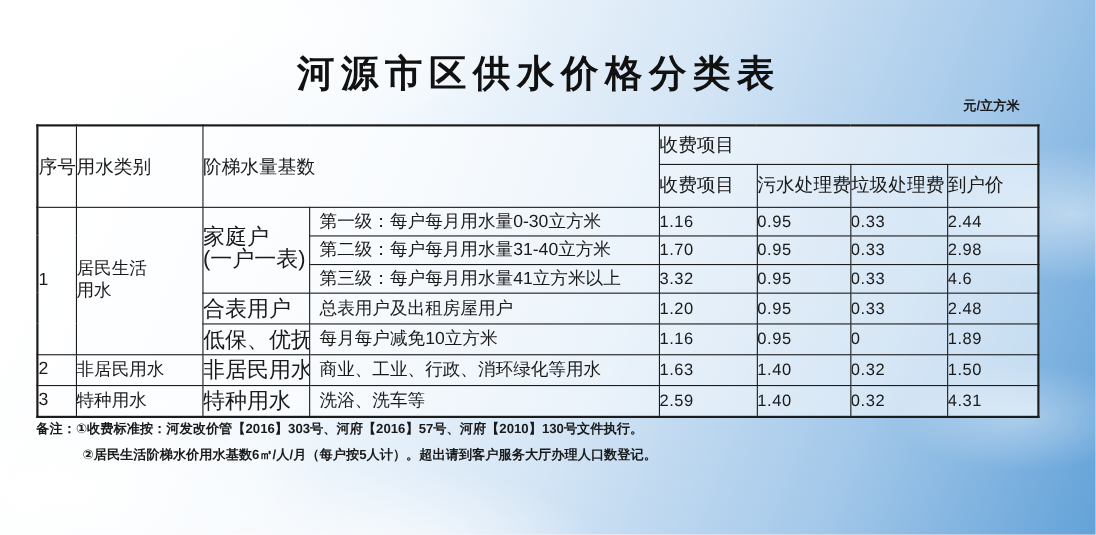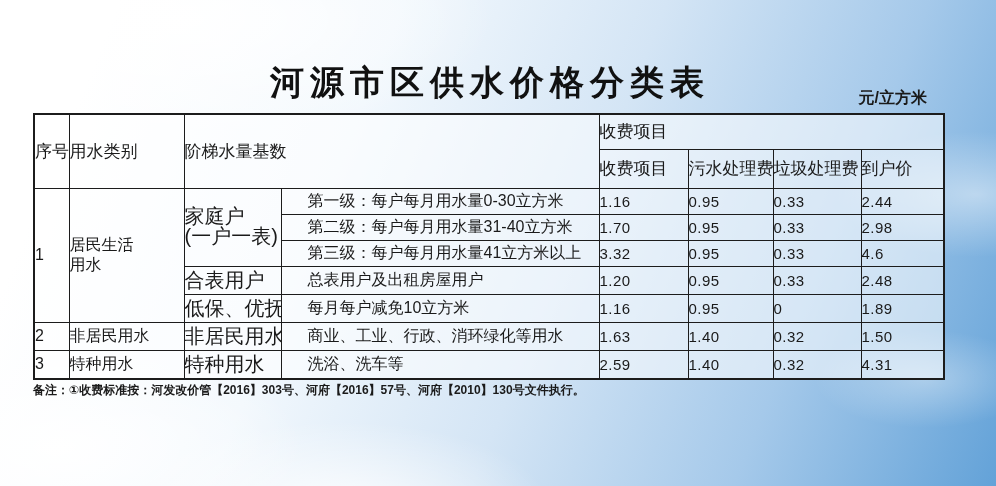--- a/index.html
+++ b/index.html
@@ -13,36 +13,36 @@
     background-image:
       radial-gradient(ellipse 340px 150px at 6% 92%, rgba(255,255,255,0.98), rgba(255,255,255,0) 72%),
       radial-gradient(ellipse 300px 120px at 34% 104%, rgba(255,255,255,0.85), rgba(255,255,255,0) 70%),
       radial-gradient(ellipse 420px 160px at 18% 4%, rgba(255,255,255,0.95), rgba(255,255,255,0) 75%),
       radial-gradient(ellipse 200px 90px at 98% 40%, rgba(255,255,255,0.45), rgba(255,255,255,0) 70%),
       radial-gradient(ellipse 160px 70px at 93% 78%, rgba(255,255,255,0.35), rgba(255,255,255,0) 70%),
       linear-gradient(112deg, #ffffff 10%, #f2f8fd 34%, #d4e5f5 56%, #a5c9ea 78%, #63a2d8 100%);
   }
   .title {
     position: absolute;
-    top: 60px;
+    top: 44px;
     left: 0;
     width: 980px;
     margin: 0;
     text-align: center;
     font-family: "Liberation Serif", "DejaVu Serif", serif;
     font-size: 34px;
     font-weight: bold;
     letter-spacing: 6px;
     color: #111;
   }
   .unit {
     position: absolute;
     top: 88px;
     right: 69px;
-    font-size: 16px;
+    font-size: 12px;
     font-weight: bold;
   }
   table.price-table {
     position: absolute;
     left: 33px;
     top: 113px;
     width: 910px;
     table-layout: fixed;
     border-collapse: collapse;
     border: 2.5px solid #1c1c1c;
@@ -56,21 +56,21 @@
     font-weight: normal;
     overflow: hidden;
     white-space: nowrap;
   }
   .price-table thead tr.h1 { height: 35px; }
   .price-table thead tr.h2 { height: 39px; }
   .price-table tbody tr { height: 26px; }
   .price-table th { font-size: 17px; }
   .price-table td { font-size: 16px; }
   .price-table td.num { font-size: 15px; letter-spacing: 0.5px; }
-  .price-table td.desc { text-align: left; padding-left: 26px; margin-left: 19px; }
+  .price-table td.desc { text-align: left; padding-left: 9px; margin-left: 19px; }
   .price-table td.sub { font-size: 20px; }
   .twoline { line-height: 20px; display: inline-block; }
   .notes {
     position: absolute;
     left: 33px;
     top: 379px;
     font-size: 12px;
     font-weight: 600;
     line-height: 23px;
     white-space: nowrap;
@@ -178,15 +178,16 @@
         <td class="num">0.32</td>
         <td class="num">4.31</td>
       </tr>
     </tbody>
   </table>
 
   <div class="notes">
     <div class="note-row">
       <span class="note-label">备注：</span><span>①收费标准按：河发改价管【2016】303号、河府【2016】57号、河府【2010】130号文件执行。</span>
     </div>
+    <div class="note-row indent">②居民生活阶梯水价用水基数6㎥/人/月（每户按5人计）。超出请到客户服务大厅办理人口数登记。</div>
   </div>
 
 </div>
 
 </body></html>

